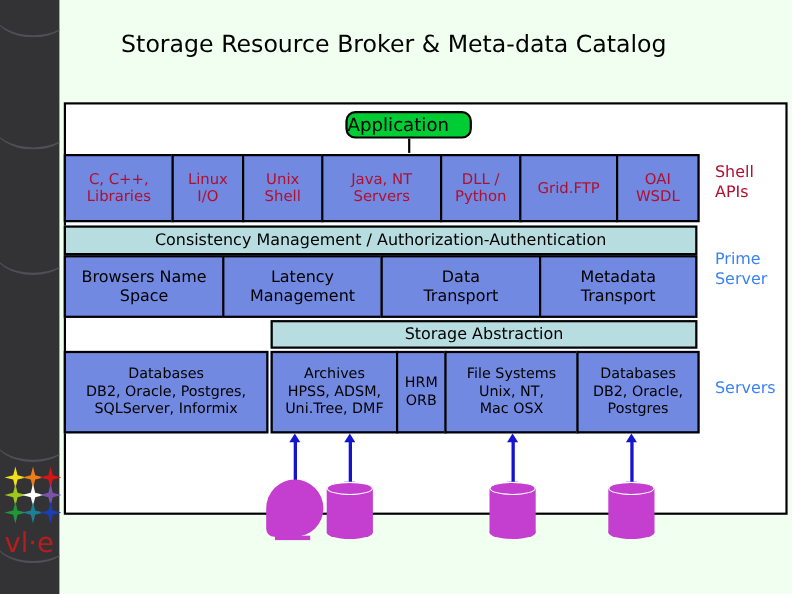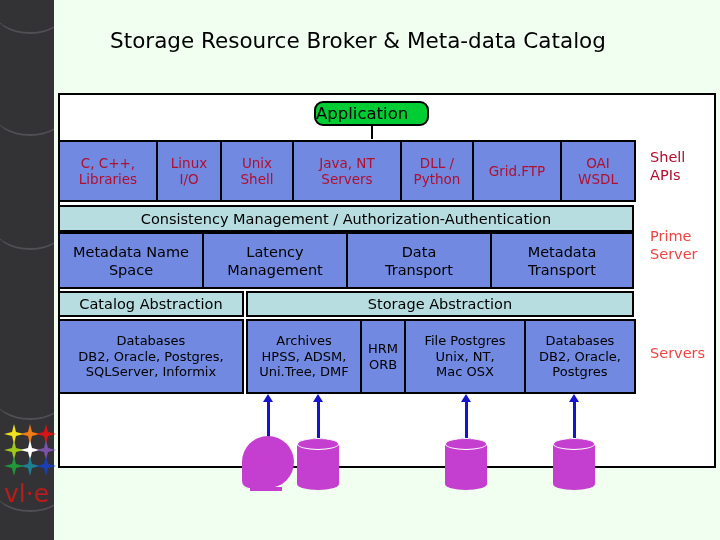--- a/index.html
+++ b/index.html
@@ -62,21 +62,21 @@
     position:absolute;background:#b7dde1;border:2px solid #000;box-sizing:border-box;
     color:#000;display:flex;align-items:center;justify-content:center;text-align:center;
     font-size:14.5px;line-height:18px;
   }
   .tier2{font-size:14.5px;line-height:18px;}
   .tier4{font-size:13px;line-height:15.5px;}
   .nowrapbox{white-space:nowrap;}
 
   
   .caption{
-    position:absolute;text-align:left;font-size:14.5px;line-height:18px;color:#ef4444;
+    position:absolute;text-align:left;font-size:14.5px;line-height:18px;color:#3b82f6;
   }
   .caption.red{color:#b01030;}
 
   
   .arrow{position:absolute;width:3px;background:#1414cf;}
   .arrowhead{position:absolute;width:0;height:0;border-left:5px solid transparent;border-right:5px solid transparent;}
   .ah-up{border-bottom:8px solid #1414cf;}
   .ah-down{border-top:8px solid #1414cf;}
 
   .cyl{position:absolute;}
@@ -183,21 +183,21 @@
     </div>
   <div class="caption red" style="left:650px;top:148px;width:70px;">
     <div>Shell</div>
     <div>APIs</div>
   </div>
 
   <div class="cyan nowrapbox" id="consistency" style="left:58px;top:205px;width:576px;height:27px;">Consistency Management / Authorization-Authentication</div>
   <div id="primerow">
       <div class="blue tier2" style="left: 58px; top: 232px; width: 146px; height: 57px;">
         <div>
-          <div style="white-space: nowrap;">Metadata Name</div>
+          <div style="white-space: nowrap;">Browsers Name</div>
           <div style="white-space: nowrap;">Space</div>
         </div>
       </div>
       <div class="blue tier2" style="left: 202px; top: 232px; width: 146px; height: 57px;">
         <div>
           <div style="white-space: nowrap;">Latency</div>
           <div style="white-space: nowrap;">Management</div>
         </div>
       </div>
       <div class="blue tier2" style="left: 346px; top: 232px; width: 146px; height: 57px;">
@@ -211,21 +211,20 @@
           <div style="white-space: nowrap;">Metadata</div>
           <div style="white-space: nowrap;">Transport</div>
         </div>
       </div>
     </div>
   <div class="caption" style="left:650px;top:227px;width:70px;">
     <div>Prime</div>
     <div>Server</div>
   </div>
 
-  <div class="cyan" id="catalogabs" style="left:58px;top:291px;width:186px;height:26px;">Catalog Abstraction</div>
   <div class="cyan" id="storageabs" style="left:246px;top:291px;width:388px;height:26px;">Storage Abstraction</div>
 
   <div id="serverrow">
       <div class="blue tier4" style="left: 58px; top: 319px; width: 186px; height: 75px;">
         <div>
           <div style="white-space: nowrap;">Databases</div>
           <div style="white-space: nowrap;">DB2, Oracle, Postgres,</div>
           <div style="white-space: nowrap;">SQLServer, Informix</div>
         </div>
       </div>
@@ -237,21 +236,21 @@
         </div>
       </div>
       <div class="blue tier4" style="left: 360px; top: 319px; width: 46px; height: 75px;">
         <div>
           <div style="white-space: nowrap;">HRM</div>
           <div style="white-space: nowrap;">ORB</div>
         </div>
       </div>
       <div class="blue tier4" style="left: 404px; top: 319px; width: 122px; height: 75px;">
         <div>
-          <div style="white-space: nowrap;">File Postgres</div>
+          <div style="white-space: nowrap;">File Systems</div>
           <div style="white-space: nowrap;">Unix, NT,</div>
           <div style="white-space: nowrap;">Mac OSX</div>
         </div>
       </div>
       <div class="blue tier4" style="left: 524px; top: 319px; width: 112px; height: 75px;">
         <div>
           <div style="white-space: nowrap;">Databases</div>
           <div style="white-space: nowrap;">DB2, Oracle,</div>
           <div style="white-space: nowrap;">Postgres</div>
         </div>

